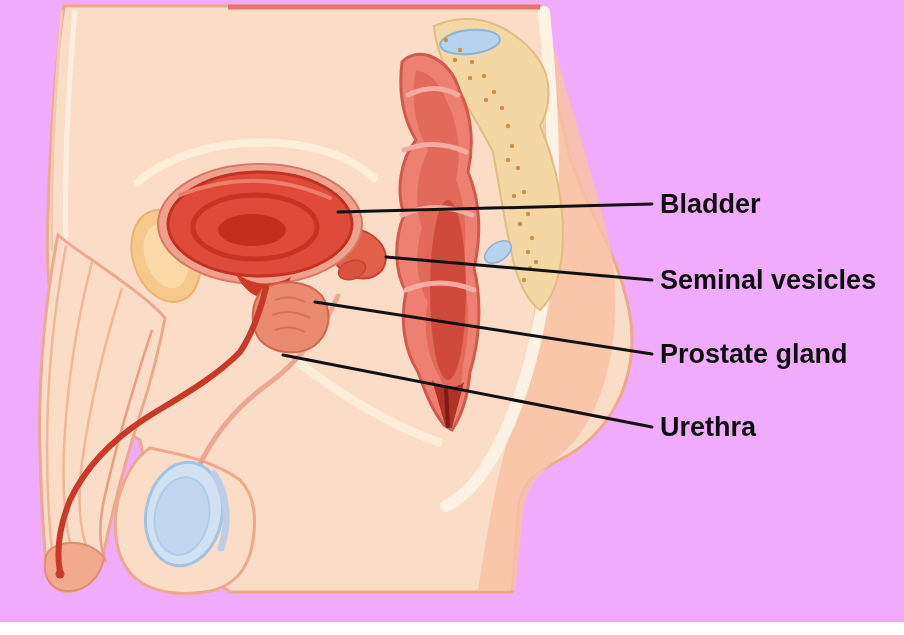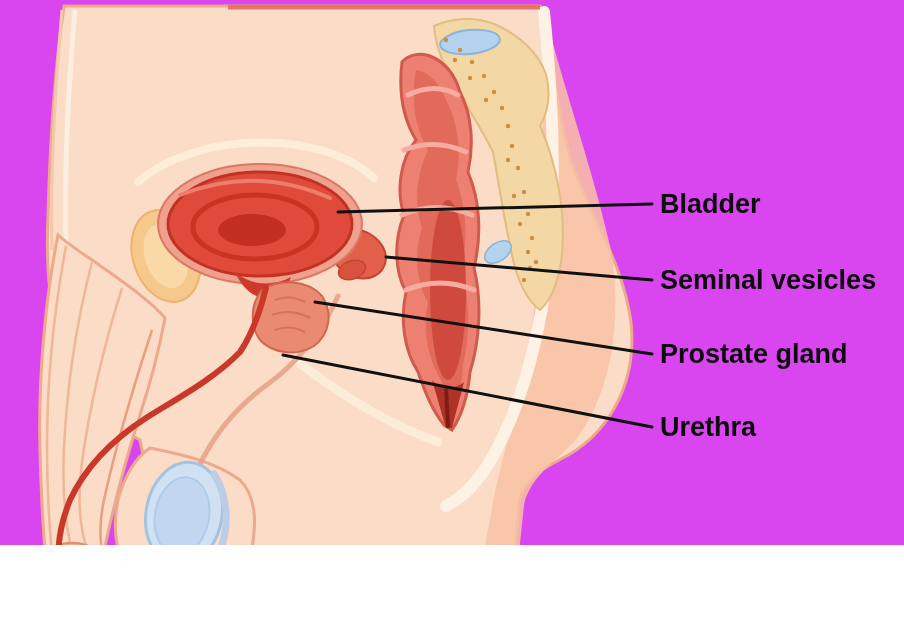--- a/index.html
+++ b/index.html
@@ -4,22 +4,22 @@
 <style>
   html, body {
     margin: 0;
     padding: 0;
     background: #ffffff;
     font-family: "Liberation Sans", sans-serif;
   }
   .stage {
     position: relative;
     width: 904px;
-    height: 545px;
-    background: #d946ef;
+    height: 622px;
+    background: #f0abfc;
     overflow: hidden;
   }
   svg { display: block; }
   .label-text {
     font-family: "Liberation Sans", sans-serif;
     font-weight: bold;
     font-size: 27px;
     fill: #0d0d0d;
   }
   .leader {

